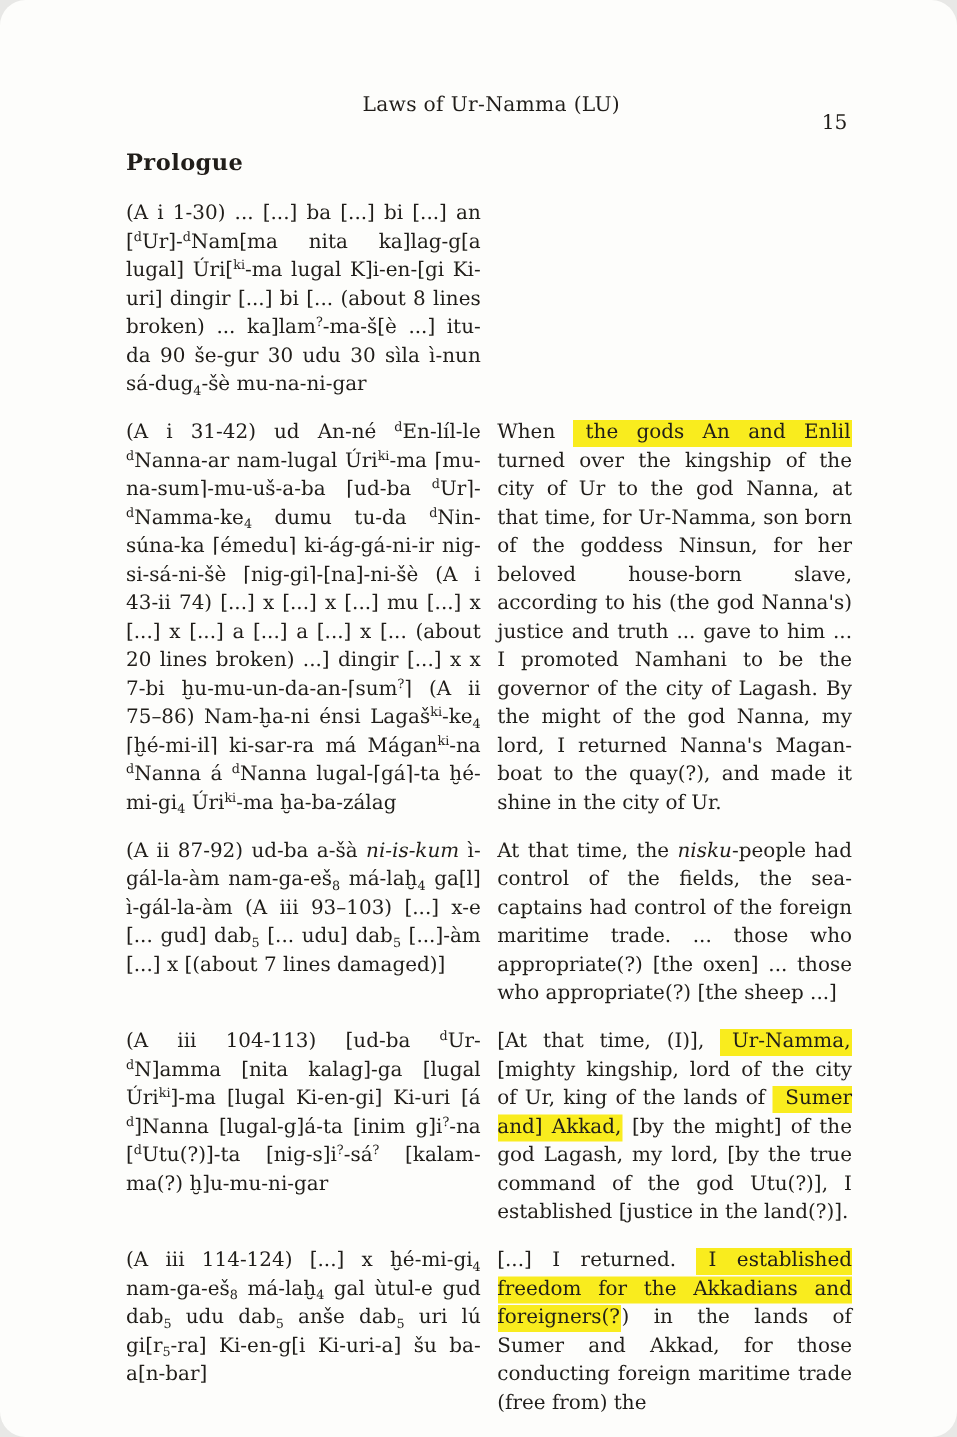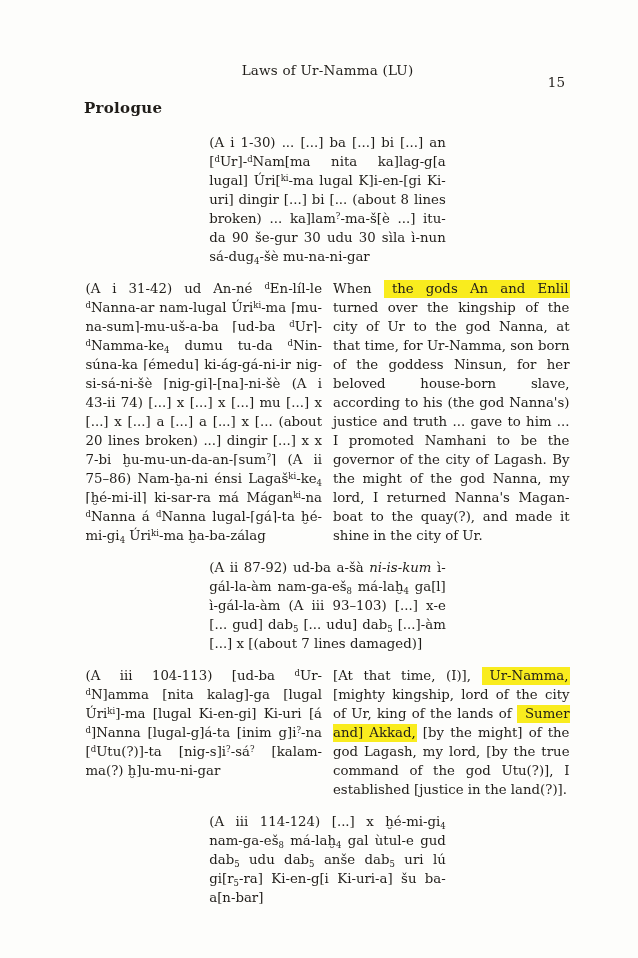--- a/index.html
+++ b/index.html
@@ -5,39 +5,40 @@
   html, body { margin: 0; padding: 0; background: #e8e8e6; }
   .page {
     position: relative;
     width: 638px;
     height: 958px;
     margin: 0 auto;
     background: #fdfdfb;
     color: #201d19;
     font-family: "DejaVu Serif", "Liberation Serif", serif;
     overflow: hidden;
+    border-radius: 17px;
   }
   .content {
     position: absolute;
     left: 84px;
     top: 62px;
     width: 487px;
   }
   .header { position: relative; height: 17px; font-size: 13.5px; }
   .running-title { text-align: center; letter-spacing: 0.2px; }
   .page-number { position: absolute; right: 6px; top: 12px; }
   .section-title {
     margin: 20px 0 16px 0;
     text-align: left;
     font-size: 15px;
     font-weight: bold;
     letter-spacing: 0.3px;
   }
   .rows { }
-  .row { display: flex; gap: 11px; margin-bottom: 13px; justify-content: center; }
+  .row { display: flex; gap: 11px; margin-bottom: 13px; }
   p.col {
     margin: 0;
     width: 236.5px;
     font-size: 13.3px;
     line-height: 19px;
     text-align: justify;
   }
   mark.hl {
     background: var(--hl, #f9ec1e);
     color: inherit;
@@ -60,23 +61,25 @@
     <div class="rows" id="rows">
         <div class="row">
           <p class="col left"><span>(A i 1-30) ... [...] ba [...] bi [...] an [</span><sup class="det">d</sup><span>Ur]-</span><sup class="det">d</sup><span>Nam[ma nita ka]lag-g[a lugal] Úri[</span><sup class="det">ki</sup><span>-ma lugal K]i-en-[gi Ki-uri] dingir [...] bi [... (about 8 lines broken) ... ka]lam</span><sup class="det">?</sup><span>-ma-š[è ...] itu-da 90 še-gur 30 udu 30 sìla ì-nun sá-dug</span><sub class="idx">4</sub><span>-šè mu-na-ni-gar</span></p>
         </div>
         <div class="row">
           <p class="col left"><span>(A i 31-42) ud An-né </span><sup class="det">d</sup><span>En-líl-le </span><sup class="det">d</sup><span>Nanna-ar nam-lugal Úri</span><sup class="det">ki</sup><span>-ma ⌈mu-na-sum⌉-mu-uš-a-ba ⌈ud-ba </span><sup class="det">d</sup><span>Ur⌉-</span><sup class="det">d</sup><span>Namma-ke</span><sub class="idx">4</sub><span> dumu tu-da </span><sup class="det">d</sup><span>Nin-súna-ka ⌈émedu⌉ ki-ág-gá-ni-ir nig-si-sá-ni-šè ⌈nig-gi⌉-[na]-ni-šè (A i 43-ii 74) [...] x [...] x [...] mu [...] x [...] x [...] a [...] a [...] x [... (about 20 lines broken) ...] dingir [...] x x 7-bi ḫu-mu-un-da-an-⌈sum</span><sup class="det">?</sup><span>⌉ (A ii 75–86) Nam-ḫa-ni énsi Lagaš</span><sup class="det">ki</sup><span>-ke</span><sub class="idx">4</sub><span> ⌈ḫé-mi-il⌉ ki-sar-ra má Mágan</span><sup class="det">ki</sup><span>-na </span><sup class="det">d</sup><span>Nanna á </span><sup class="det">d</sup><span>Nanna lugal-⌈gá⌉-ta ḫé-mi-gi</span><sub class="idx">4</sub><span> Úri</span><sup class="det">ki</sup><span>-ma ḫa-ba-zálag</span></p>
           <p class="col right"><span>When </span><mark class="hl">the gods An and Enlil</mark><span> turned over the kingship of the city of Ur to the god Nanna, at that time, for Ur-Namma, son born of the goddess Ninsun, for her beloved house-born slave, according to his (the god Nanna's) justice and truth ... gave to him ... I promoted Namhani to be the governor of the city of Lagash. By the might of the god Nanna, my lord, I returned Nanna's Magan-boat to the quay(?), and made it shine in the city of Ur.</span></p>
         </div>
         <div class="row">
           <p class="col left"><span>(A ii 87-92) ud-ba a-šà </span><em class="it">ni-is-kum</em><span> ì-gál-la-àm nam-ga-eš</span><sub class="idx">8</sub><span> má-laḫ</span><sub class="idx">4</sub><span> ga[l] ì-gál-la-àm (A iii 93–103) [...] x-e [... gud] dab</span><sub class="idx">5</sub><span> [... udu] dab</span><sub class="idx">5</sub><span> [...]-àm [...] x [(about 7 lines damaged)]</span></p>
+          <p class="col right"><span>At that time, the </span><em class="it">nisku</em><span>-people had control of the fields, the sea-captains had control of the foreign maritime trade. ... those who appropriate(?) [the oxen] ... those who appropriate(?) [the sheep ...]</span></p>
         </div>
         <div class="row">
           <p class="col left"><span>(A iii 104-113) [ud-ba </span><sup class="det">d</sup><span>Ur-</span><sup class="det">d</sup><span>N]amma [nita kalag]-ga [lugal Úri</span><sup class="det">ki</sup><span>]-ma [lugal Ki-en-gi] Ki-uri [á </span><sup class="det">d</sup><span>]Nanna [lugal-g]á-ta [inim g]i</span><sup class="det">?</sup><span>-na [</span><sup class="det">d</sup><span>Utu(?)]-ta [nig-s]i</span><sup class="det">?</sup><span>-sá</span><sup class="det">?</sup><span> [kalam-ma(?) ḫ]u-mu-ni-gar</span></p>
           <p class="col right"><span>[At that time, (I)], </span><mark class="hl">Ur-Namma,</mark><span> [mighty kingship, lord of the city of Ur, king of the lands of </span><mark class="hl">Sumer and] Akkad,</mark><span> [by the might] of the god Lagash, my lord, [by the true command of the god Utu(?)], I established [justice in the land(?)].</span></p>
         </div>
         <div class="row">
           <p class="col left"><span>(A iii 114-124) [...] x ḫé-mi-gi</span><sub class="idx">4</sub><span> nam-ga-eš</span><sub class="idx">8</sub><span> má-laḫ</span><sub class="idx">4</sub><span> gal ùtul-e gud dab</span><sub class="idx">5</sub><span> udu dab</span><sub class="idx">5</sub><span> anše dab</span><sub class="idx">5</sub><span> uri lú gi[r</span><sub class="idx">5</sub><span>-ra] Ki-en-g[i Ki-uri-a] šu ba-a[n-bar]</span></p>
+          <p class="col right"><span>[...] I returned. </span><mark class="hl">I established freedom for the Akkadians and foreigners(?</mark><span>) in the lands of Sumer and Akkad, for those conducting foreign maritime trade (free from) the</span></p>
         </div>
       </div>
   </div>
 </div>
 
 </body></html>

